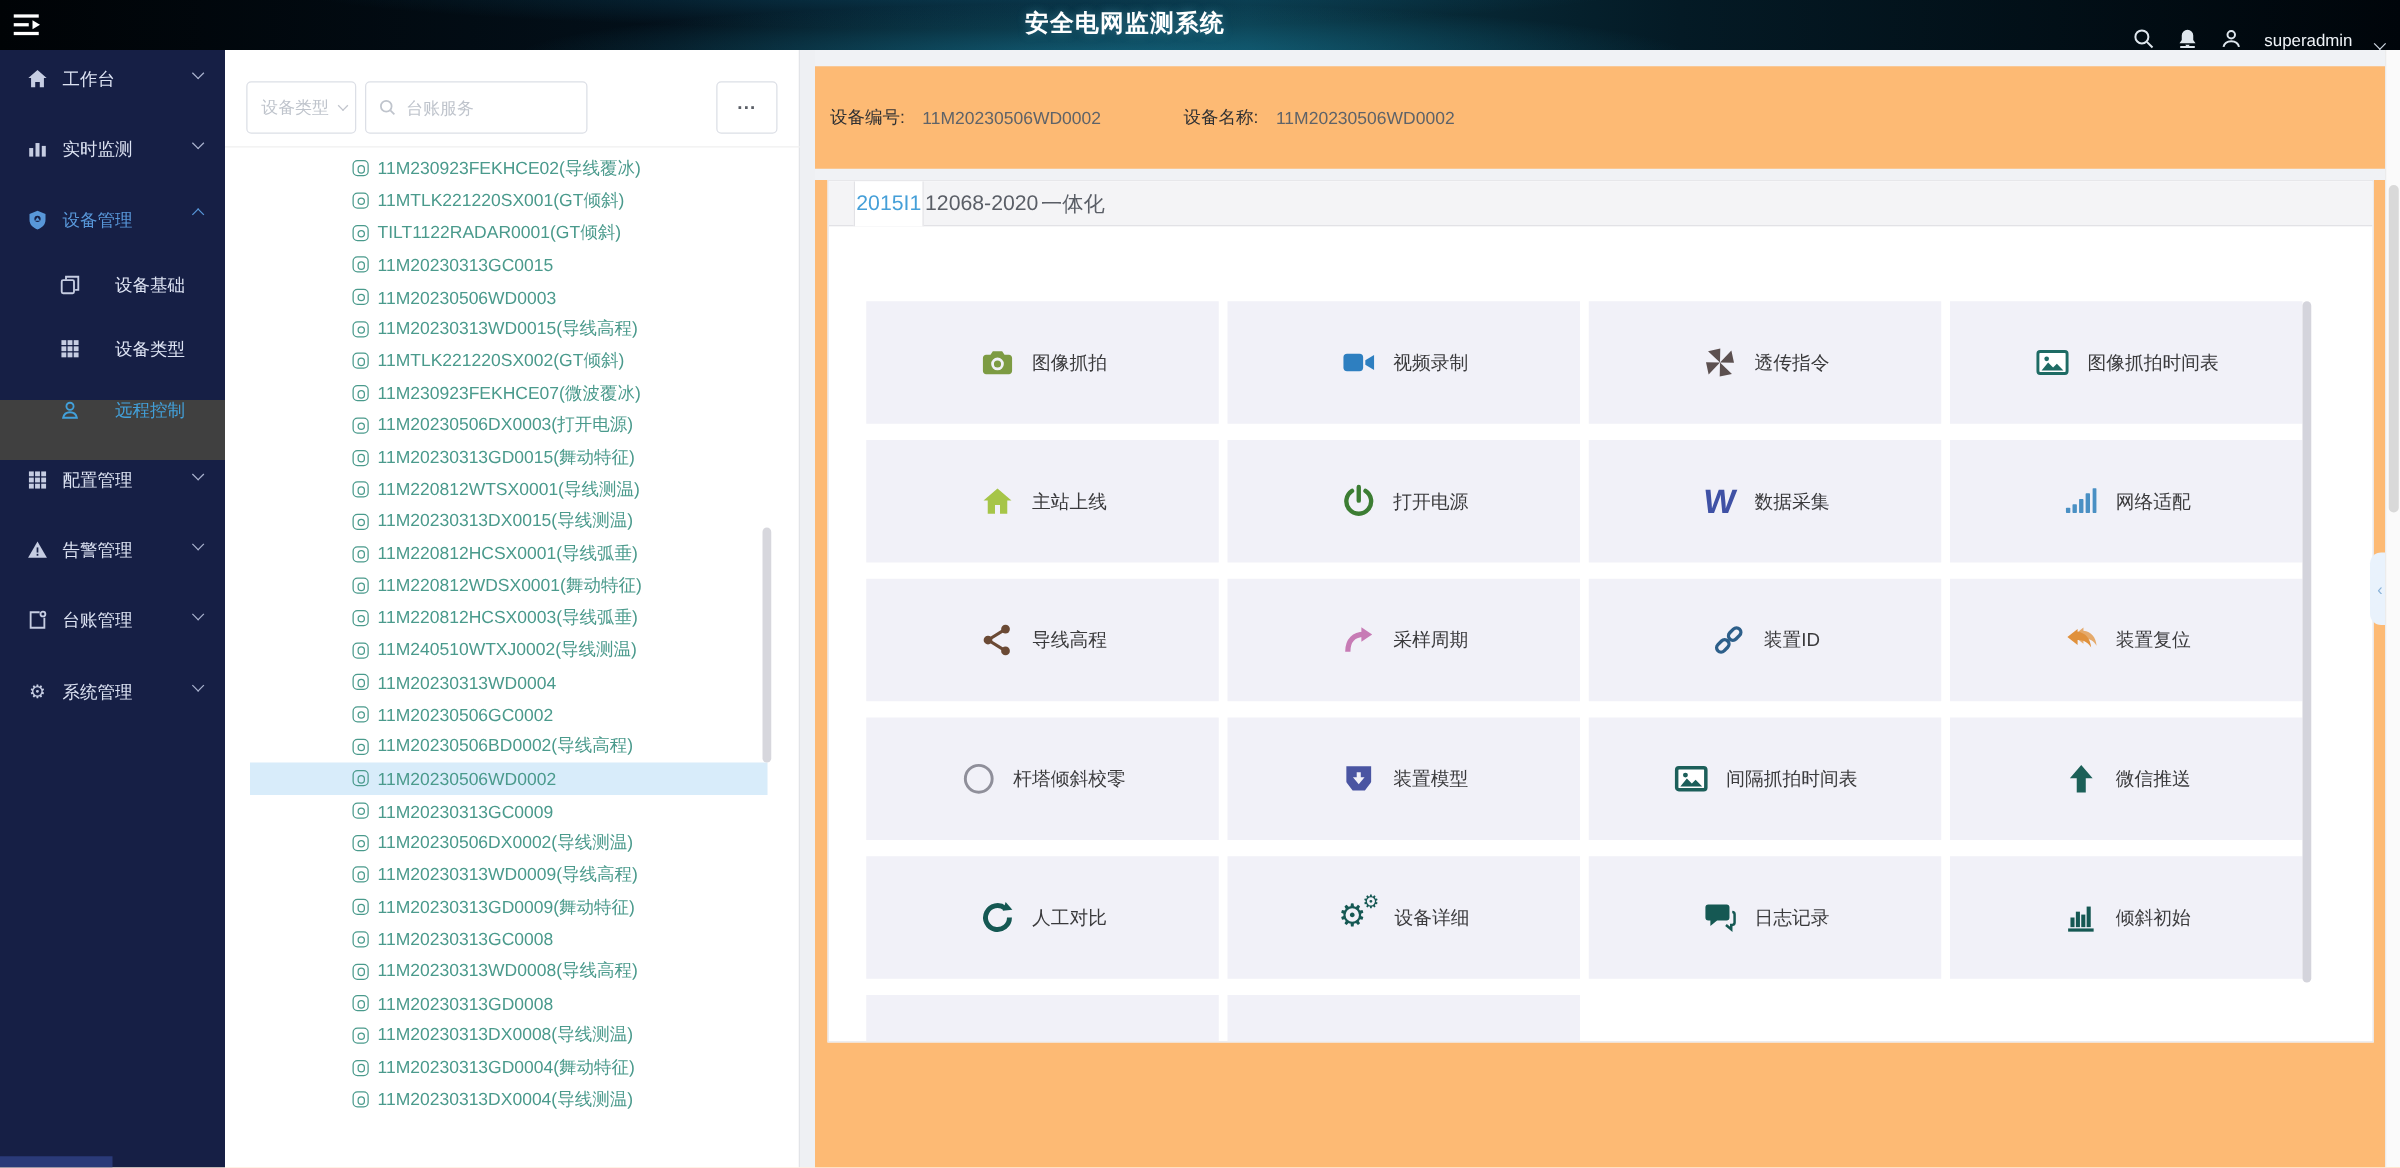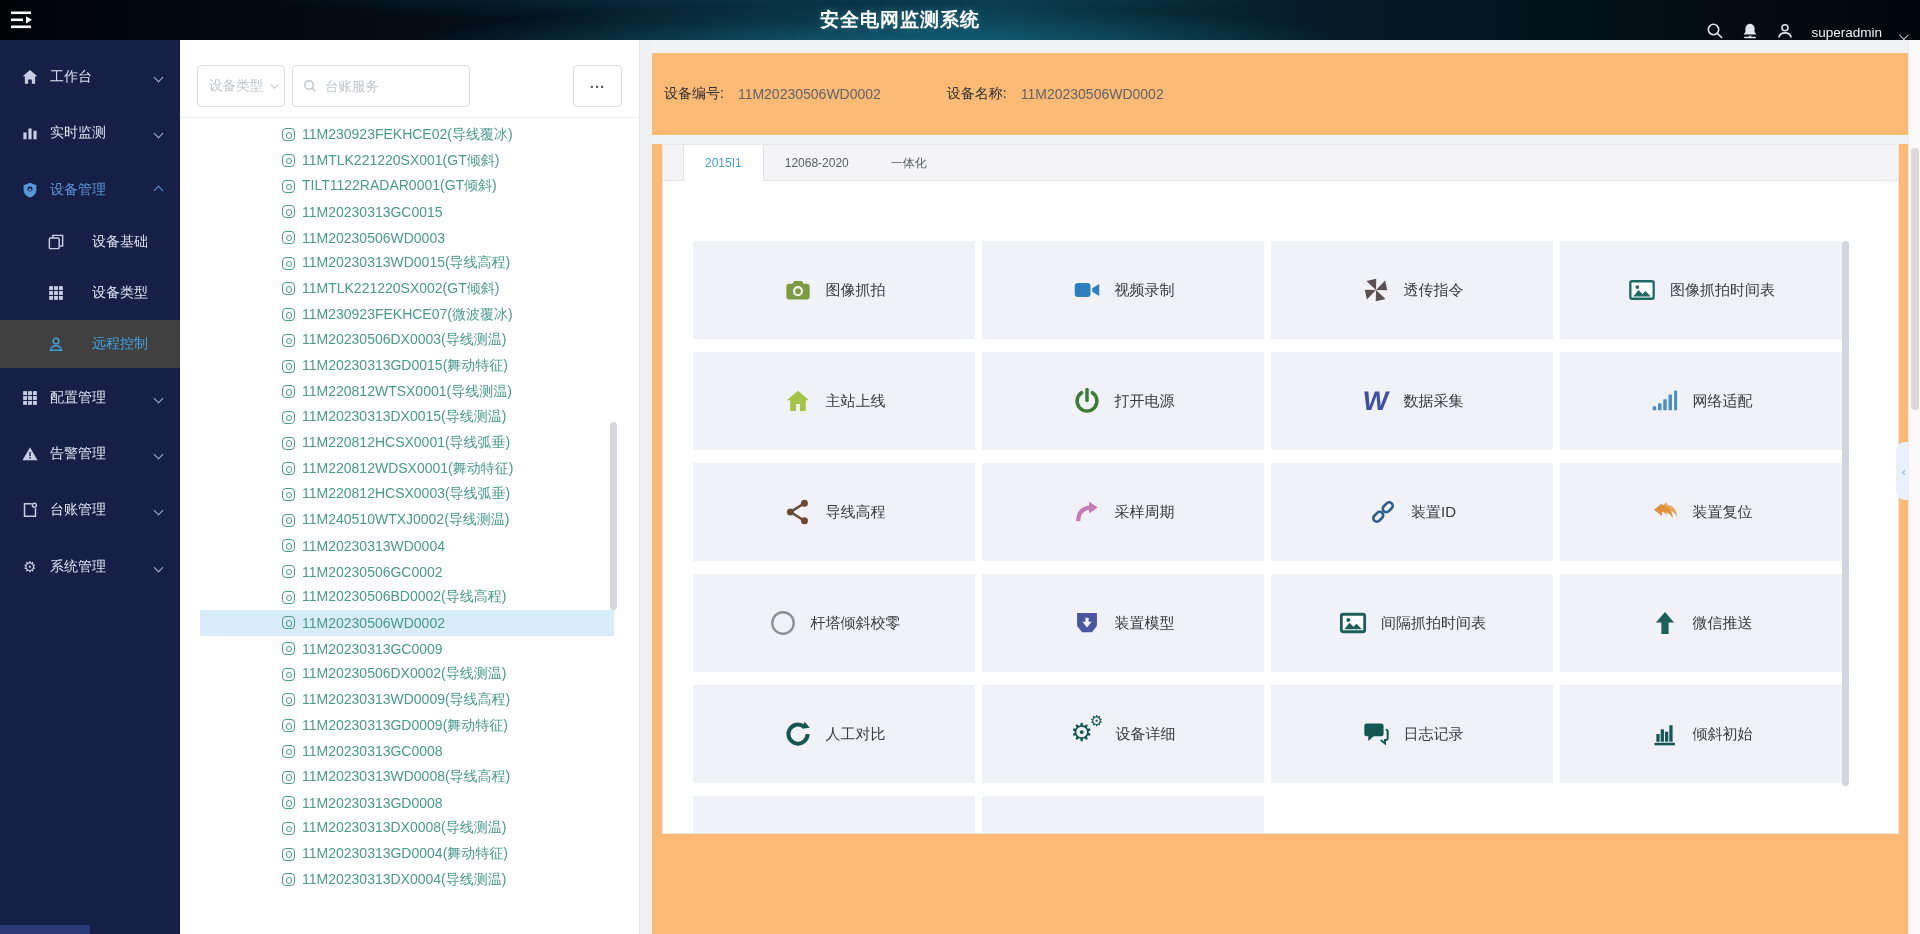--- a/index.html
+++ b/index.html
@@ -20,21 +20,21 @@
     text-shadow:0 0 8px rgba(120,220,255,.35); white-space:nowrap; }
   .topbar-right { position:absolute; right:14px; top:0; height:40px; display:flex;
     align-items:flex-end; gap:17px; color:#e8eef4; }
   .tb-icon { width:18px; height:18px; display:flex; align-items:center; justify-content:center; cursor:pointer; }
   .username { font-size:13.5px; color:#f0f4f8; cursor:pointer; }
   .chev { display:inline-block; width:7px; height:7px; border-right:1.5px solid #cfd8e2;
     border-bottom:1.5px solid #cfd8e2; transform:rotate(45deg) translateY(-2px); }
 
   
   .sidebar { position:absolute; left:0; top:40px; width:180px; height:894px; background:#161f45; z-index:20; }
-  .nav-item { position:absolute; left:0; width:180px; height:44px; display:flex; align-items:center;
+  .nav-item { position:absolute; left:0; width:180px; height:44px; display:flex; 
     padding-left:22px; color:#dde3f3; font-size:14px; cursor:pointer; }
   .nav-item .nico { width:16px; height:16px; margin-right:12px; display:flex; align-items:center; justify-content:center; }
   .nav-item .nchev { position:absolute; right:18px; width:7px; height:7px;
     border-right:1.5px solid #aab3cf; border-bottom:1.5px solid #aab3cf; transform:rotate(45deg); }
   .nav-item.active-parent { color:#5897d9; }
   .nav-item.active-parent .nchev { transform:rotate(-135deg); border-color:#5897d9; }
   .nav-sub { padding-left:48px;gap:16px; }
   .nav-sub.selected { background:#404040; color:#42a0da; height:48px; }
   .gear-glyph { font-size:15px; line-height:1; color:#c6cde2; font-family:"DejaVu Sans",sans-serif; }
   .side-stub { position:absolute; left:0; bottom:0; width:90px; height:9px; background:#2a3a78; }
@@ -72,21 +72,21 @@
   .gap-top { position:absolute; left:0; top:0; width:1256px; height:13px; background:#f0f2f5; }
   .gap-mid { position:absolute; left:0; top:95px; width:1256px; height:9px; background:#f0f2f5; }
   .info-row { position:absolute; left:12px; top:13px; height:82px; display:flex; align-items:center; font-size:14px; }
   .info-label { color:#303133; margin-right:14px; }
   .info-value { color:#5f6368; margin-right:66px; }
 
   .card { position:absolute; left:10px; top:104px; width:1237px; height:690px; background:#fff;
     border:1px solid #e7e7ea; overflow:hidden; }
   .tabbar { position:absolute; left:0; top:0; width:1235px; height:36px; background:#f4f4f6;
     border-bottom:1px solid #e2e2e6; display:flex; padding-left:20px; }
-  .tab { height:36px; display:flex; align-items:center; padding:0 21px; font-size:12px; color:#5a5e66; cursor:pointer; }
+  .tab { height:36px; display:flex; align-items:center; padding:0 1px; font-size:17px; color:#5a5e66; cursor:pointer; }
   .tab.active { background:#fff; color:#459fd8; border-left:1px solid #e2e2e6; border-right:1px solid #e2e2e6; }
 
   .grid { position:absolute; left:30px; top:96px; width:1149px; display:grid;
     grid-template-columns:repeat(4,282px); grid-auto-rows:98px; column-gap:7px; row-gap:13px; }
   .action-card { background:#f1f1f8; display:flex; align-items:center; justify-content:center; gap:13px; cursor:pointer; }
   .action-card .alabel { font-size:15px; color:#3a3a3c; }
   .aicon { width:30px; height:30px; display:flex; align-items:center; justify-content:center; position:relative; }
   .aicon svg { width:28px; height:28px; }
   .w-glyph { font-size:27px; font-weight:bold; transform:skewX(-8deg); line-height:1; }
   .gears { width:32px; height:30px; }
@@ -303,21 +303,21 @@
         <li>
       <span class="dev-icon"></span>
       <span class="dev-label">11MTLK221220SX002(GT倾斜)</span>
     </li>
         <li>
       <span class="dev-icon"></span>
       <span class="dev-label">11M230923FEKHCE07(微波覆冰)</span>
     </li>
         <li>
       <span class="dev-icon"></span>
-      <span class="dev-label">11M20230506DX0003(导线测温)</span>
+      <span class="dev-label">11M20230506DX0003(打开电源)</span>
     </li>
         <li>
       <span class="dev-icon"></span>
       <span class="dev-label">11M20230313GD0015(舞动特征)</span>
     </li>
         <li>
       <span class="dev-icon"></span>
       <span class="dev-label">11M220812WTSX0001(导线测温)</span>
     </li>
         <li>

